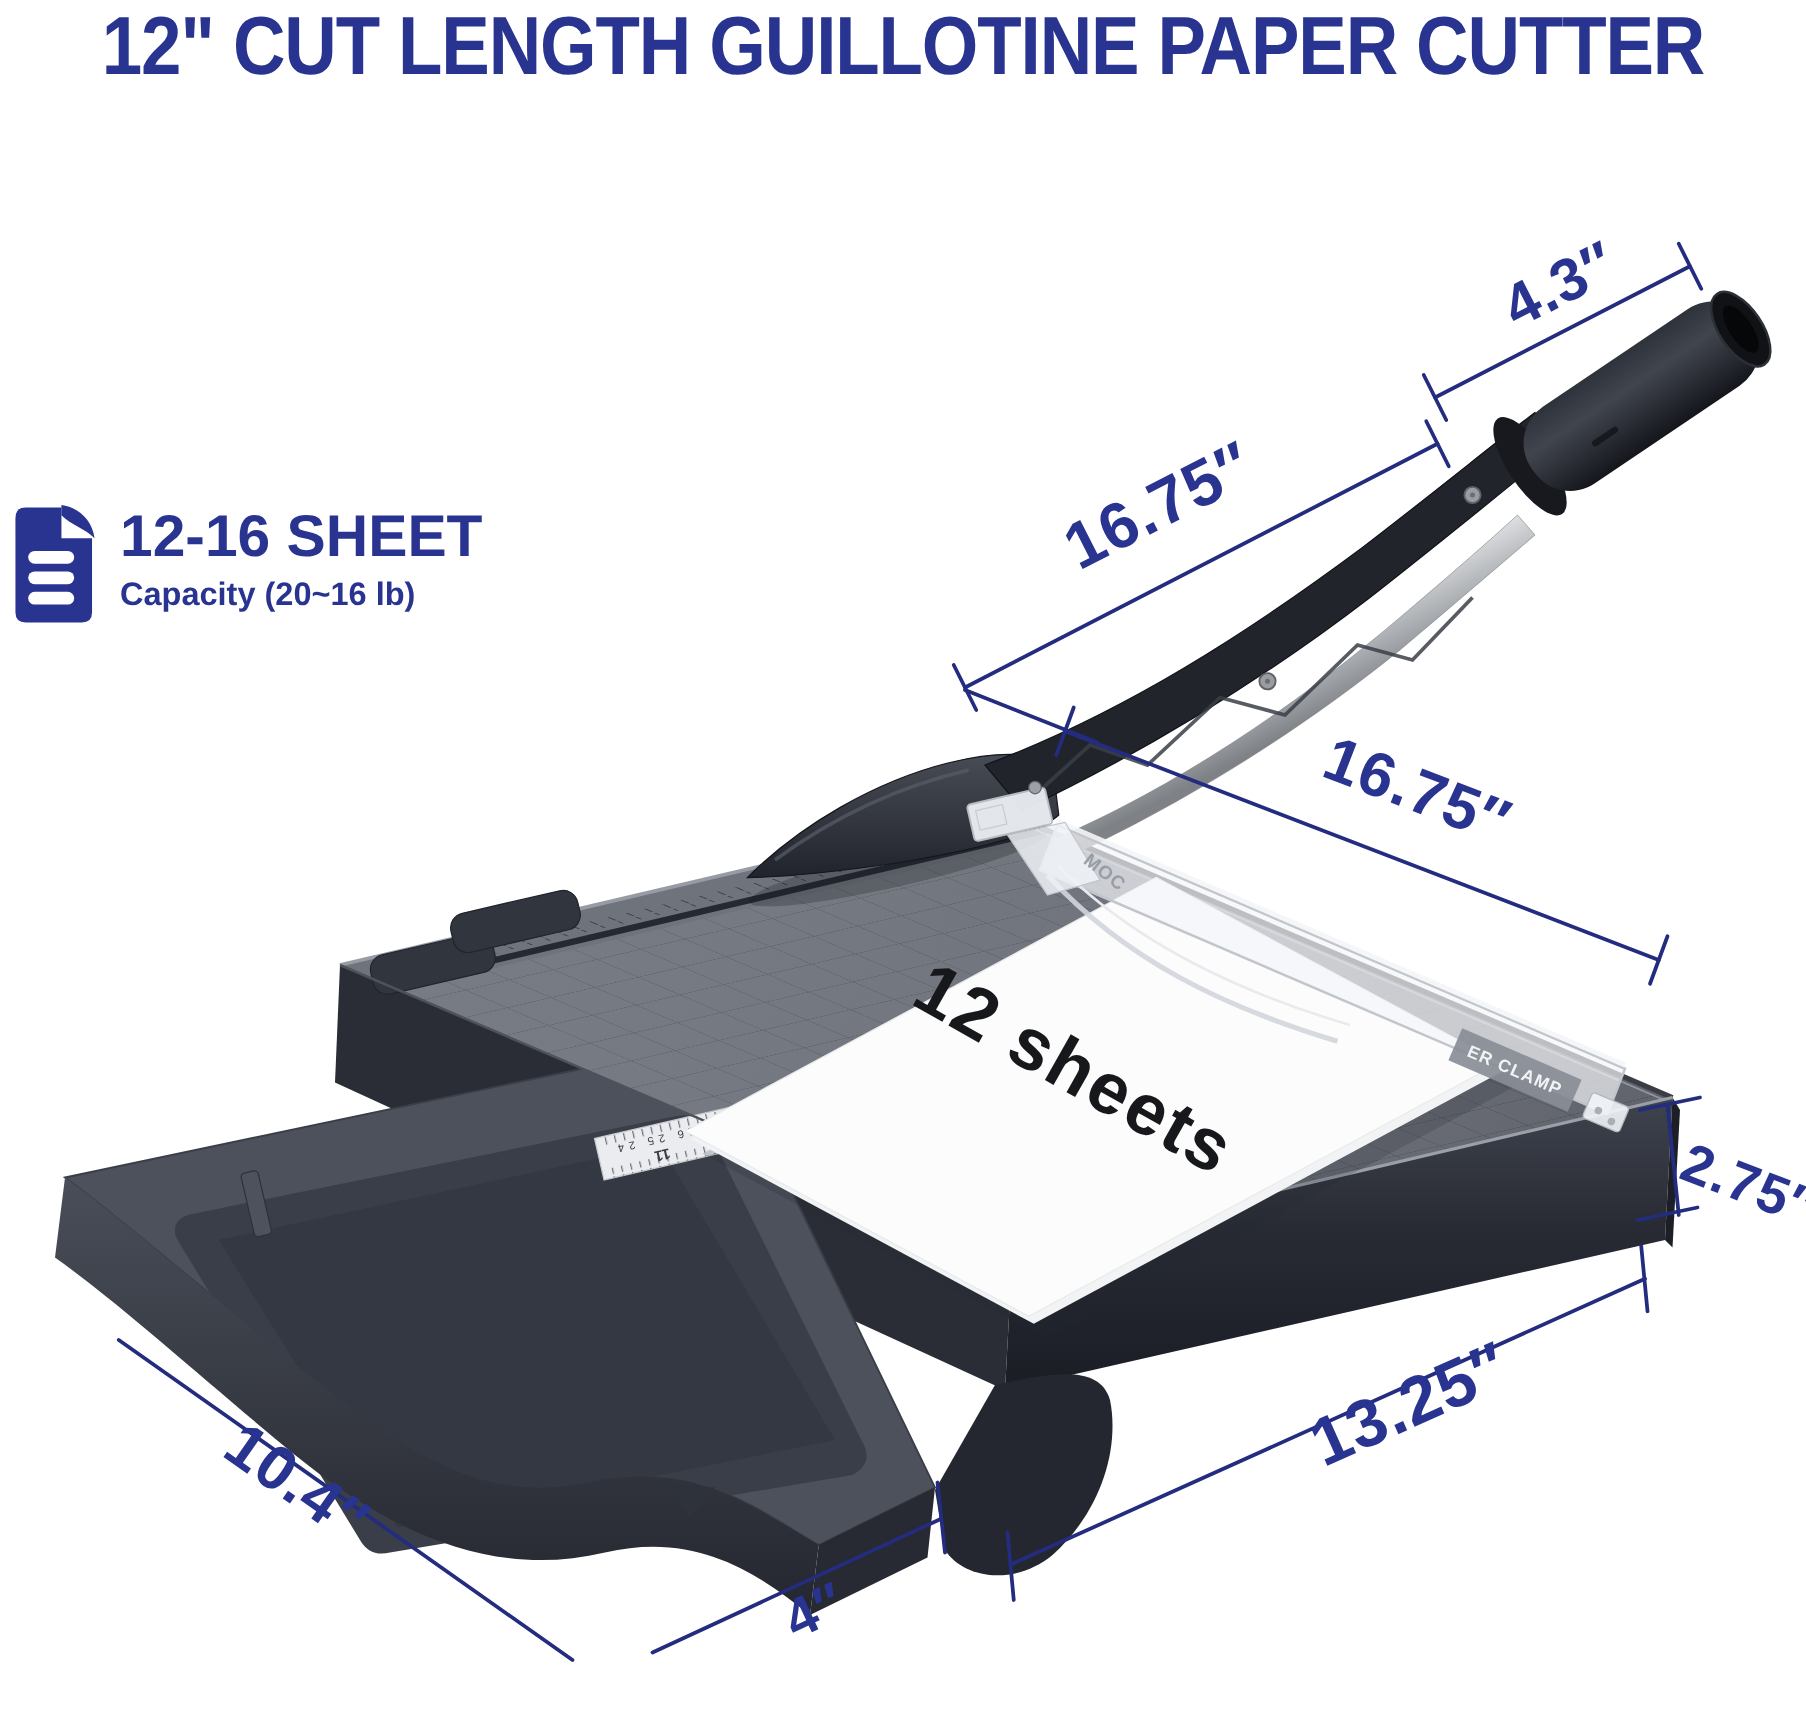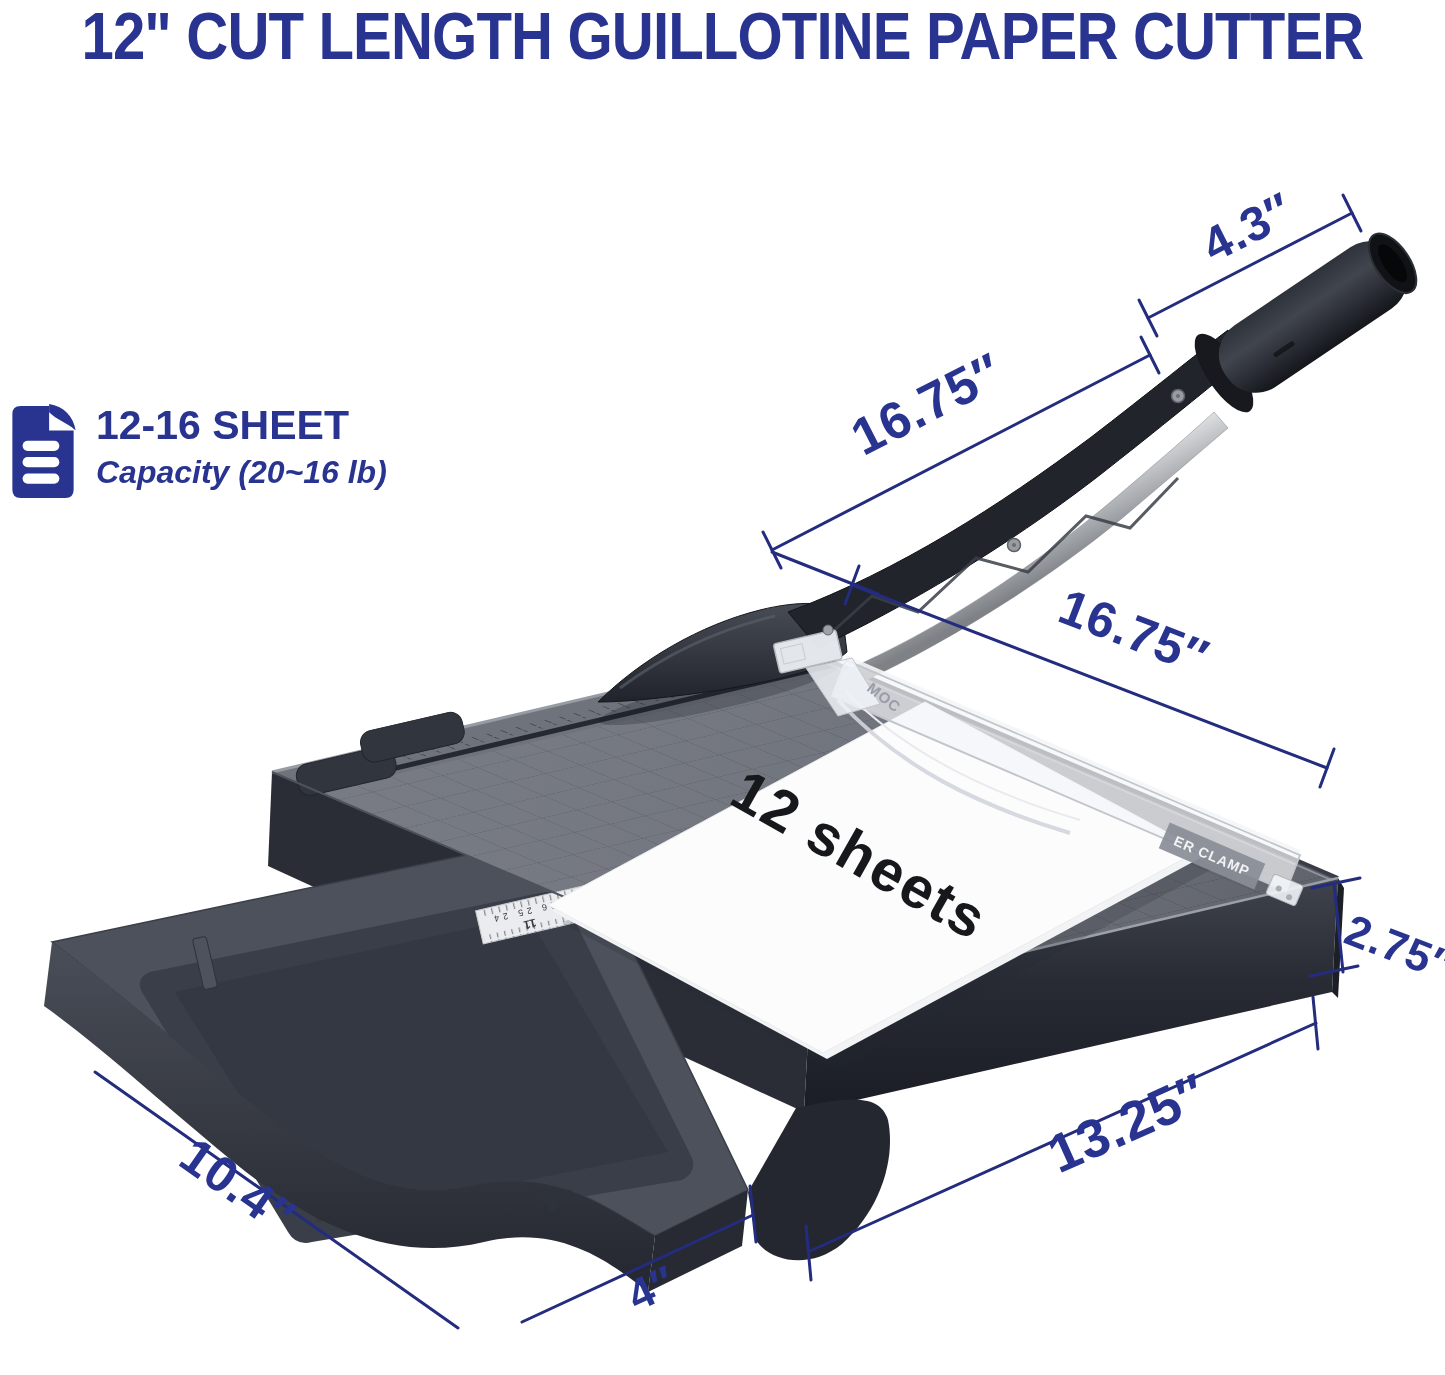--- a/index.html
+++ b/index.html
@@ -3,22 +3,22 @@
 <meta charset="utf-8">
 <style>
   html,body{margin:0;padding:0;background:#ffffff;}
   .stage{position:relative;width:1445px;height:1375px;background:#ffffff;overflow:hidden;
          font-family:"Liberation Sans",sans-serif;}
   .title{position:absolute;top:0;left:0;width:1640px;transform:scaleX(0.881);transform-origin:0 0;
          font-size:66px;font-weight:bold;letter-spacing:-1px;line-height:1.05;color:#293491;
          text-align:center;white-space:nowrap;padding-top:2px;}
   .badge{position:absolute;left:10px;top:404px;display:flex;gap:20px;align-items:flex-start;}
   .badge-text{display:flex;flex-direction:column;}
-  .badge-heading{font-size:41px;font-weight:bold;color:#293491;line-height:1.05;letter-spacing:0px;}
-  .badge-sub{font-size:32px;font-weight:bold;color:#293491;margin-top:7px;letter-spacing:0px;font-style:italic;}
+  .badge-heading{font-size:47px;font-weight:bold;color:#293491;line-height:1.05;letter-spacing:0px;}
+  .badge-sub{font-size:26px;font-weight:bold;color:#293491;margin-top:7px;letter-spacing:0px;}
   svg text{font-family:"Liberation Sans",sans-serif;}
   .dim-label{font-weight:bold;fill:#293491;letter-spacing:1px;}
   .dim-line{stroke:#232C7E;stroke-width:3;fill:none;stroke-linecap:round;}
   .dim-tick{stroke:#232C7E;stroke-width:3;fill:none;stroke-linecap:round;}
 </style>
 </head>
 <body>
 
 <div class="stage">
 

